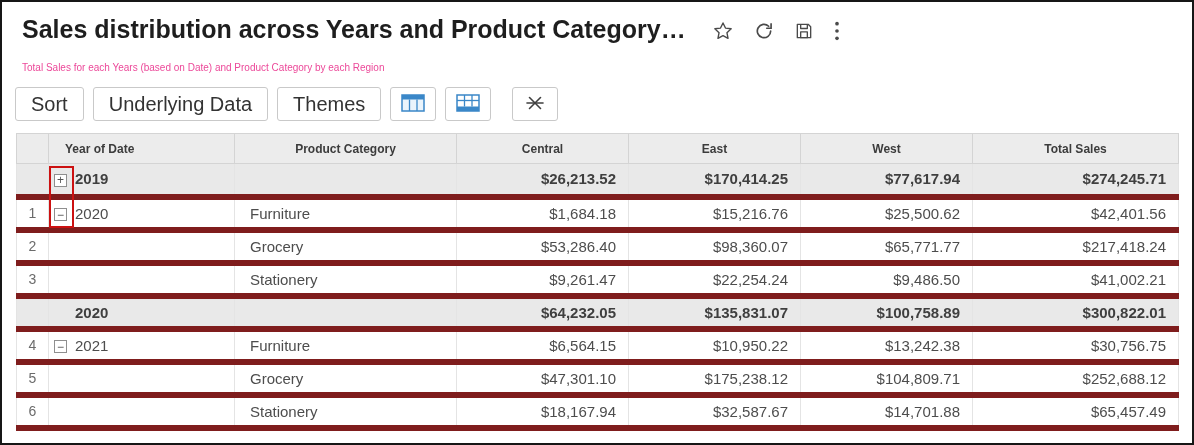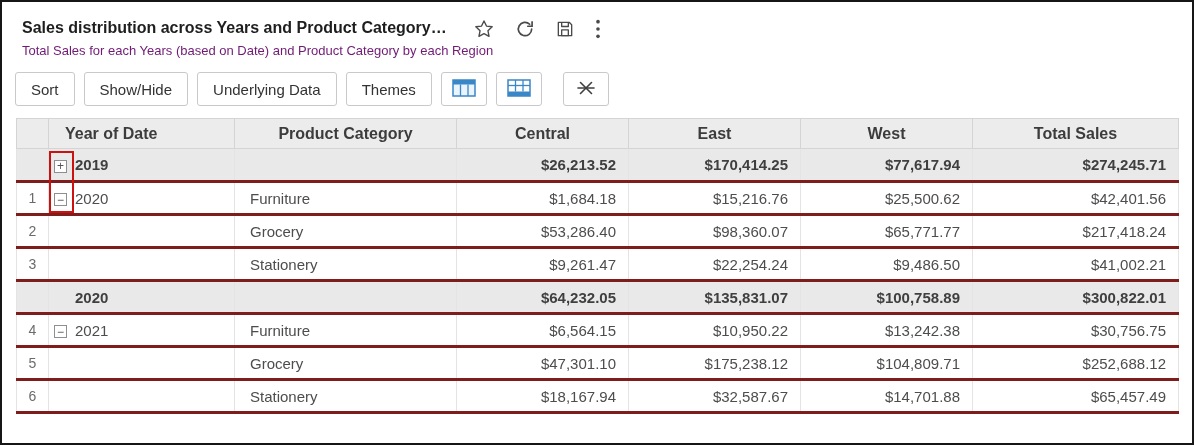--- a/index.html
+++ b/index.html
@@ -10,52 +10,52 @@
     border:2px solid #161616;
     background:#fff;
     overflow:hidden;
     position:relative;
     font-family:"Liberation Sans","DejaVu Sans",sans-serif;
     color:#4d4d4d;
   }
   .header { padding:13px 20px 0 20px; }
   .title-row { display:flex; align-items:center; gap:26px; }
   .title {
-    margin:0; font-size:16px; font-weight:700; color:#1e1e1e;
+    margin:0; font-size:25px; font-weight:700; color:#1e1e1e;
     white-space:nowrap;
   }
   .title-icons { display:flex; align-items:center; gap:20px; margin-top:3px; }
   .t-icon { display:inline-flex; cursor:pointer; }
-  .subtitle { font-size:13px; color:#701a75; margin-top:3px; }
+  .subtitle { font-size:10px; color:#ec4899; margin-top:18px; }
 
   .toolbar { display:flex; align-items:center; margin:14px 20px 0 13px; }
   .btn {
     height:34px; padding:0 15px; border:1px solid #c9c9c9; background:#fff;
-    border-radius:3px; font-size:15px; color:#333; margin-right:9px;
+    border-radius:3px; font-size:20px; color:#333; margin-right:9px;
     cursor:pointer; font-family:inherit;
   }
   .icon-btn {
     width:46px; height:34px; border:1px solid #c9c9c9; background:#fff;
     border-radius:3px; display:flex; align-items:center; justify-content:center;
     margin-right:9px; cursor:pointer; padding:0;
   }
   .icon-btn.gap { margin-left:12px; }
 
   .table-wrap { margin:12px 14px 0 14px; position:relative; }
   table {
     border-collapse:collapse; table-layout:fixed; width:1162px;
     font-size:15px; color:#4d4d4d;
   }
   th {
     height:30px; background:#ececec; font-weight:700; color:#3c3c3c;
-    border:1px solid #d4d4d4; text-align:center; padding:0 8px; font-size:16px;
+    border:1px solid #d4d4d4; text-align:center; padding:0 8px; font-size:12px;
   }
   th.year-h { text-align:left; padding-left:16px; }
   td {
-    height:33px; border-right:1px solid #e4e4e4; border-bottom:3px solid #7f1d1d;
+    height:33px; border-right:1px solid #e4e4e4; border-bottom:6px solid #7f1d1d;
     padding:0 8px; background:#fff;
   }
   td.rownum {
     border-left:1px solid #e4e4e4; color:#6b6b6b; text-align:center; font-size:14px;
   }
   tr.summary td { background:#e9e9e9; font-weight:700; color:#3f3f3f; }
   td.year-cell { padding-left:5px; white-space:nowrap; }
   td.category-cell { padding-left:15px;margin-left:33px; }
   td.value-cell { text-align:right; padding-right:12px; }
   .toggle {
@@ -103,21 +103,20 @@
           </svg>
       </span>
     </div>
   </div>
   <div class="subtitle">Total Sales for each Years (based on Date) and Product Category by each Region</div>
 </div>
 
 <div class="toolbar">
   <span style="display:flex;">
       <button class="btn">Sort</button>
-      <button class="btn">Show/Hide</button>
       <button class="btn">Underlying Data</button>
       <button class="btn">Themes</button>
     </span>
   <button class="icon-btn">
     <span>
       <svg width="24" height="18" viewBox="0 0 24 18">
           <rect x="1" y="1" width="22" height="16" fill="#eaf4fc" stroke="var(--accent)" stroke-width="1.5"></rect>
           <rect x="1" y="1" width="22" height="4.5" fill="var(--accent)"></rect>
           <line x1="8.5" y1="5.5" x2="8.5" y2="17" stroke="var(--accent)" stroke-width="1.3"></line>
           <line x1="16" y1="5.5" x2="16" y2="17" stroke="var(--accent)" stroke-width="1.3"></line>

